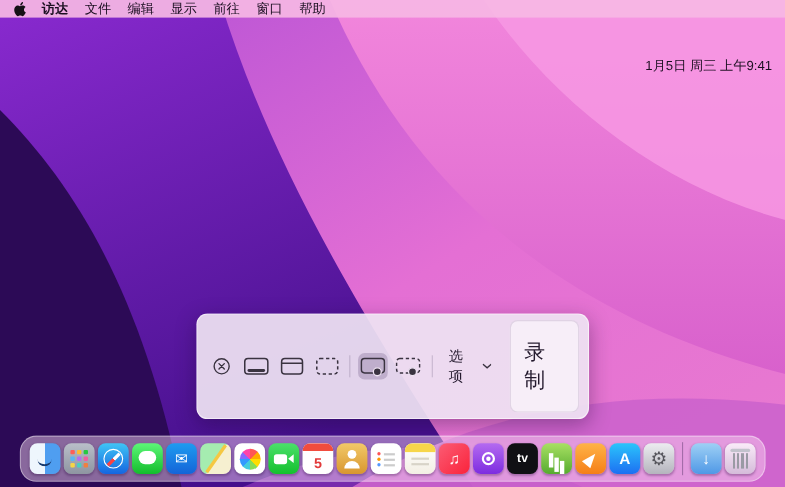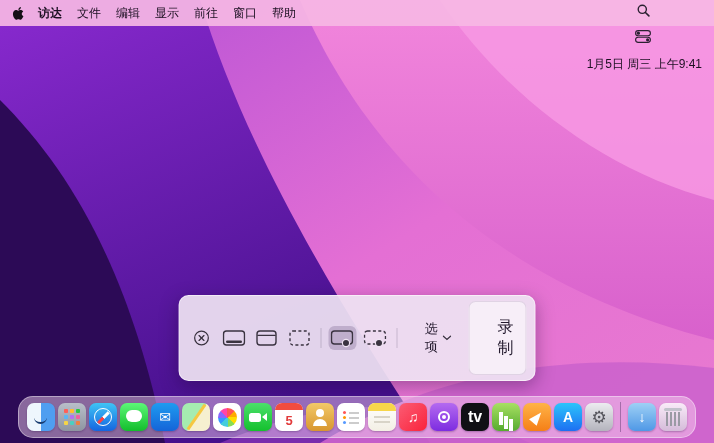--- a/index.html
+++ b/index.html
@@ -1,42 +1,42 @@
 <!DOCTYPE html>
 <html><head>
 <meta charset="utf-8">
 <style>
   html,body{margin:0;padding:0;background:#000;}
   .screen{position:relative;width:714px;height:443px;overflow:hidden;
           font-family:"Liberation Sans",sans-serif;-webkit-font-smoothing:antialiased;}
   .wallpaper{position:absolute;inset:0;}
 
   
-  .menubar{position:absolute;top:0;left:0;right:0;height:26px;
-    background:rgba(246,183,228,.92);display:flex;align-items:center;
+  .menubar{position:absolute;top:0;left:0;right:0;height:16px;
+    background:rgba(246,183,228,.92);display:flex;
     padding:0 12px;font-size:12px;color:#1c1022;z-index:30;box-sizing:border-box;}
   .apple{display:flex;align-items:center;}
   .menu-item{margin-left:15px;cursor:default;}
   .menu-item.app{font-weight:700;margin-left:13px;}
   .status{display:flex;align-items:center;gap:13px;margin-left:auto;flex-direction:column;}
   .status svg{display:block;}
   .clock{margin-left:2px;white-space:nowrap;}
 
   
   .shot-toolbar{position:absolute;bottom:62px;left:50%;transform:translateX(-50%);
     display:flex;align-items:center;gap:5px;padding:5px 8px;
     background:rgba(238,226,242,.93);border:1px solid rgba(255,255,255,.55);
-    border-radius:10px;box-shadow:0 5px 18px rgba(30,5,50,.35);z-index:25;text-align:right;}
+    border-radius:10px;box-shadow:0 5px 18px rgba(30,5,50,.35);z-index:25;}
   .tb-btn{display:flex;align-items:center;justify-content:center;
     width:28px;height:24px;border-radius:6px;cursor:default;}
   .tb-btn.selected{background:rgba(70,45,95,.22);}
   .tb-divider{width:1px;height:20px;background:rgba(40,20,60,.18);margin:0 2px;}
   .tb-options{display:flex;align-items:center;gap:5px;padding:2px 8px;
     font-size:13px;color:#241a2e;border-radius:6px;}
-  .tb-record{padding:16px 13px;font-size:16px;color:#241a2e;
+  .tb-record{padding:16px 13px;font-size:19px;color:#241a2e;
     background:rgba(255,255,255,.55);border-radius:7px;margin-left:4px;
     box-shadow:0 0 0 1px rgba(120,90,140,.18) inset;}
 
   
   .dock{position:absolute;bottom:5px;left:50%;transform:translateX(-50%);
     display:flex;align-items:center;gap:3px;padding:5px 8px;
     background:rgba(250,220,245,.45);border:1px solid rgba(255,255,255,.4);
     border-radius:15px;z-index:25;}
   .dock-item{position:relative;width:28px;height:28px;border-radius:7px;flex:0 0 auto;
     display:flex;align-items:center;justify-content:center;
@@ -89,21 +89,21 @@
   .icon-notes::before{content:"";position:absolute;top:0;left:0;right:0;height:8px;background:#f7d64a;}
   .icon-notes::after{content:"";position:absolute;top:13px;width:16px;height:2px;background:#d8d4c8;
     box-shadow:0 5px 0 #d8d4c8;}
   .icon-music{background:linear-gradient(135deg,#fb5c74,#fa233b);}
   .icon-music .glyph{color:#fff;font-size:14px;}
   .icon-podcasts{background:linear-gradient(#b46af0,#7d2ce0);}
   .icon-podcasts::before{content:"";position:absolute;width:12px;height:12px;border:2px solid #fff;
     border-radius:50%;box-sizing:border-box;}
   .icon-podcasts::after{content:"";position:absolute;width:4px;height:4px;background:#fff;border-radius:50%;}
   .icon-tv{background:#101014;}
-  .icon-tv .glyph{color:#fff;font-size:16px;font-weight:700;}
+  .icon-tv .glyph{color:#fff;font-size:11px;font-weight:700;}
   .icon-numbers{background:linear-gradient(#a8e063,#56ab2f);}
   .icon-numbers::before{content:"";position:absolute;left:7px;bottom:6px;width:4px;height:13px;background:#fff;
     box-shadow:5px 4px 0 #fff,10px 7px 0 #fff;}
   .icon-pages{background:linear-gradient(#ffb347,#f57f17);}
   .icon-pages::before{content:"";position:absolute;width:0;height:0;border-left:5px solid transparent;
     border-right:5px solid transparent;border-bottom:13px solid #fff;transform:rotate(40deg);}
   .icon-appstore{background:linear-gradient(#2bc4fb,#1d6ff2);}
   .icon-appstore .glyph{color:#fff;font-weight:700;font-size:14px;}
   .icon-settings{background:linear-gradient(#ececf0,#b4b4bd);}
   .icon-settings .glyph{color:#55555c;font-size:17px;}

